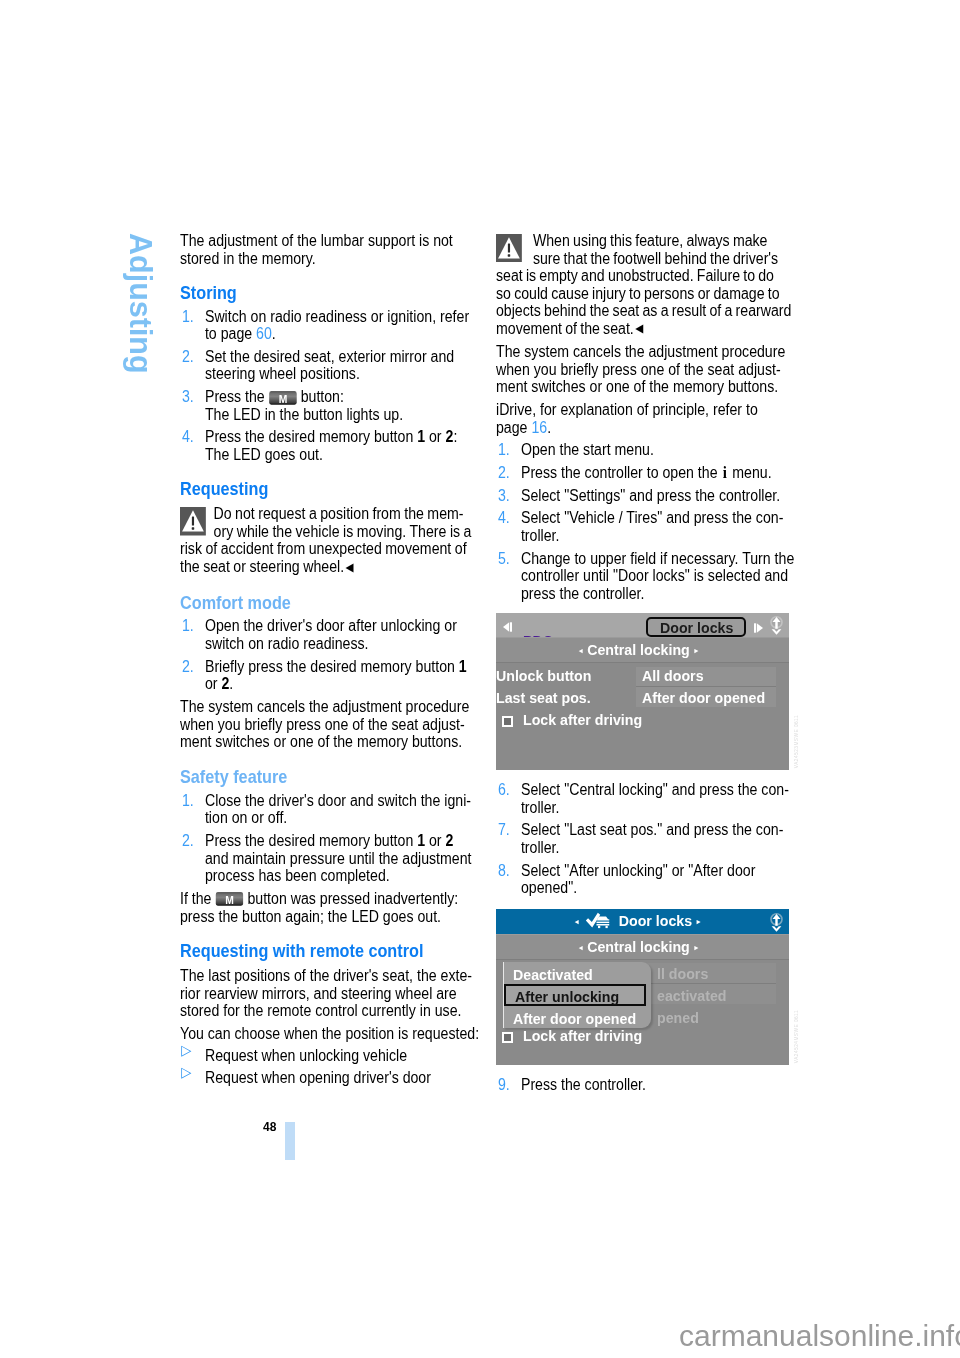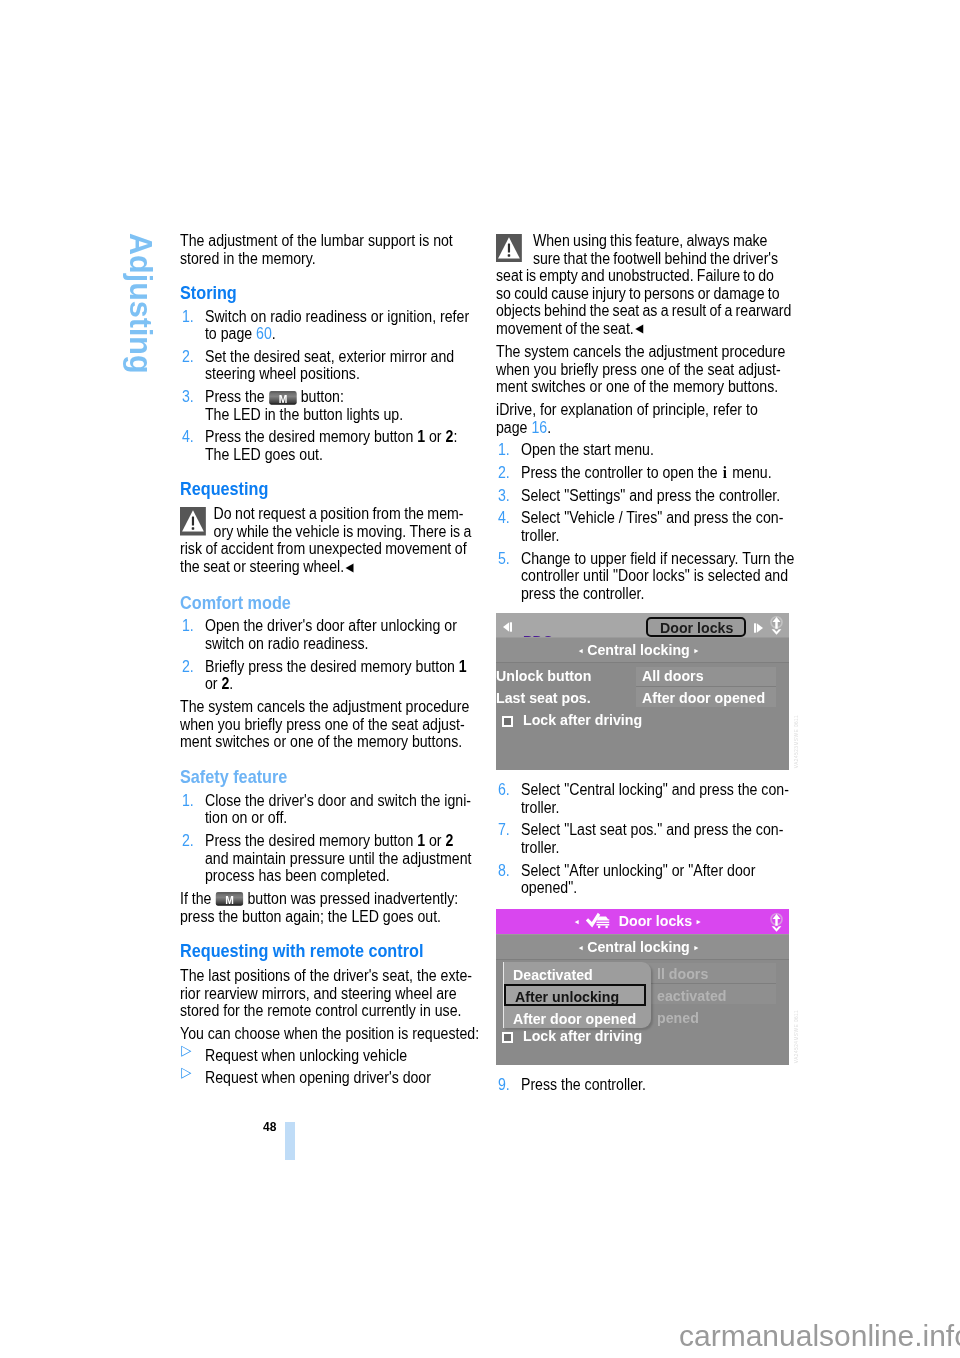--- a/index.html
+++ b/index.html
@@ -93,21 +93,21 @@
   .s1-valdiv{position:absolute;left:140px;width:140px;height:1px;background:#7e7e7e;}
   .s1-chk{position:relative;height:21px;color:#fff;}
   .s1-chk .sq{position:absolute;left:27px;top:3.6px;}
   .cbox{position:absolute;left:5.6px;top:9.2px;width:11px;height:11px;
      border:2.4px solid #fff;box-sizing:border-box;background:#6e6e6e;}
   .cap1{left:793.5px;top:715px;}
   .cap2{left:793.5px;top:1010px;}
 
   
   .shot2{left:496px;top:909px;height:156px;}
-  .s2-head{position:relative;height:25px;background:#d946ef;color:#fff;text-align:center;}
+  .s2-head{position:relative;height:25px;background:#0369a1;color:#fff;text-align:center;}
   .s2-head .sq{margin-top:3.2px;}
   .s2-sub{position:relative;height:25px;background:#909090;color:#fff;
      text-align:center;border-top:1px solid #9b9b9b;box-sizing:border-box;}
   .s2-sub .sq{margin-top:3.2px;}
   .s2-body{background:#8a8a8a;height:106px;border-top:1px solid #7e7e7e;position:relative;}
   .s2-caricon{display:inline-block;vertical-align:-4px;margin:0 10px 0 2px;}
   .s2-scroll{position:absolute;right:5px;top:2.5px;}
   .s2-behind{position:absolute;left:161px;top:1px;color:#b4b4b4;}
   .s2-behindbg{position:absolute;left:140px;width:140px;top:2.5px;height:41px;background:#8f8f8f;}
   .s2-behinddiv{position:absolute;left:140px;width:140px;height:1px;background:#7e7e7e;}

